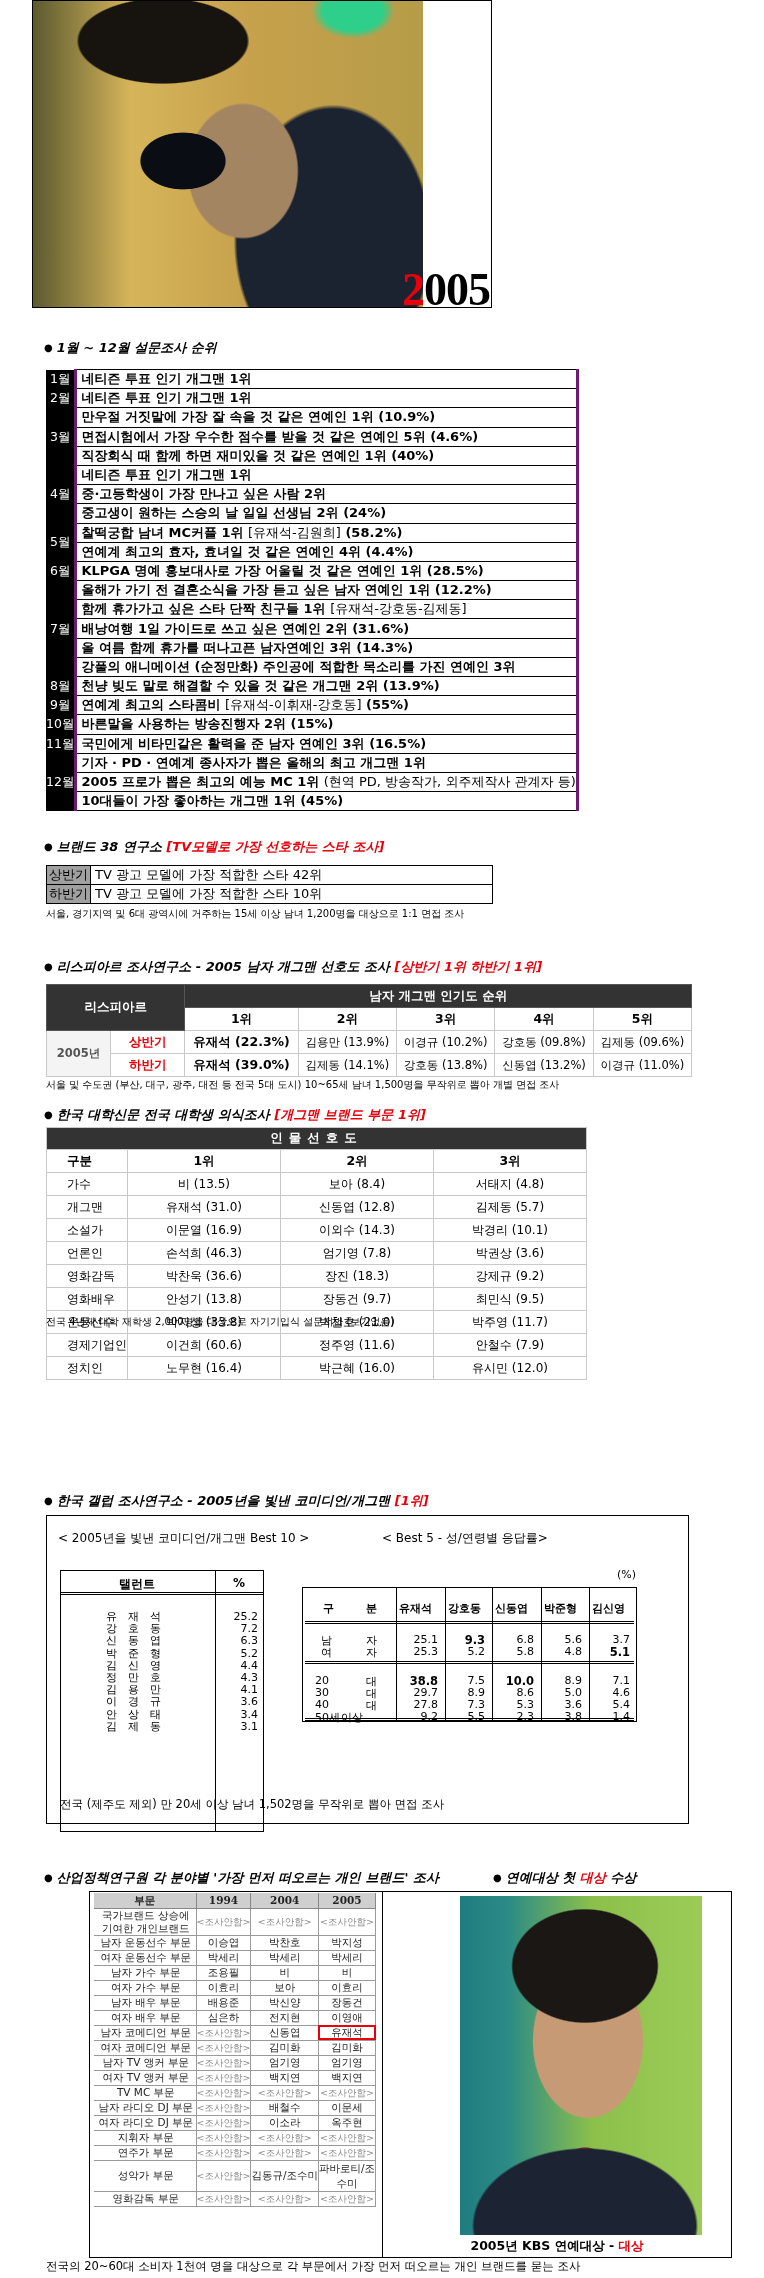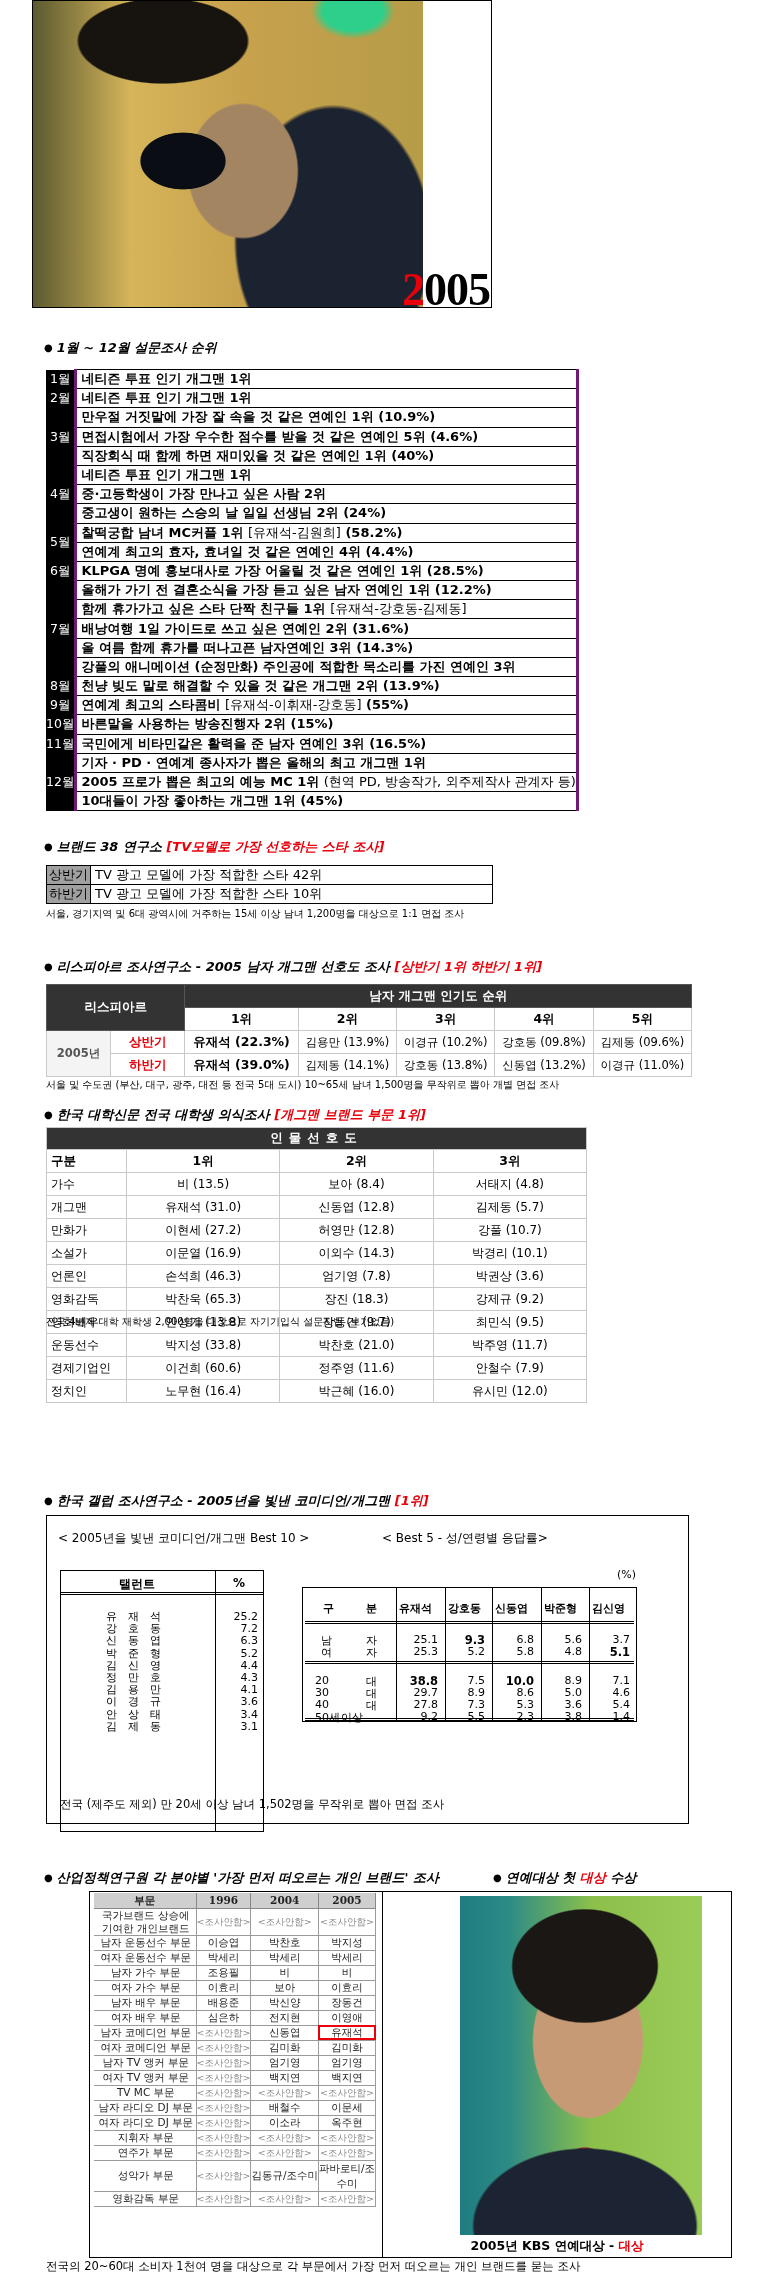--- a/index.html
+++ b/index.html
@@ -44,21 +44,21 @@
   #t3 .dark { background: #333; color: #fff; border-color: #555; font-weight: bold; font-size: 12.5px; }
   #t3 .yr { background: #f4f4f4; font-weight: bold; color: #555; }
   #t3 .half { color: #e8000b; font-weight: bold; font-size: 12.5px; }
   #t3 .bold { font-weight: bold; font-size: 12.5px; }
   #t3 .rk { font-weight: bold; font-size: 12.5px; }
 
   
   #t4 { left: 46px; top: 1127px; width: 541px; border-collapse: collapse; font-size: 12px; text-align: center; border: 1px solid #000; }
   #t4 td, #t4 th { border: 1px solid #c9c9c9; height: 23px; white-space: nowrap; font-weight: normal; }
   #t4 .dark { background: #333; color: #fff; font-weight: bold; font-size: 12.5px; letter-spacing: 6px; height: 22px; }
-  #t4 .cat { text-align: left; padding-left: 4px; width: 80px; }
+  #t4 .cat { text-align: left; padding-left: 20px; width: 80px; }
   #t4 .hdr { font-weight: bold; font-size: 12.5px; }
 
   
   #gallup { left: 46px; top: 1515px; width: 643px; height: 309px; border: 1px solid #000; }
   .g-sub { position: absolute; font-size: 12px; white-space: nowrap; }
   #g-best10 { position: absolute; left: 13px; top: 54px; width: 204px; height: 262px; border: 1px solid #000; }
   #g-best10 .hd { position: absolute; left: 0; top: 0; width: 100%; height: 24px; border-bottom: 3px double #000; font-size: 12px; font-weight: bold; }
   #g-best10 .vline { position: absolute; left: 154px; top: 0; bottom: 0; border-left: 1px solid #000; }
   #g-best10 .hd span { position: absolute; top: 5px; }
   .b10-row { position: absolute; left: 0; width: 100%; height: 12px; font-size: 11px; line-height: 12px; }
@@ -269,40 +269,34 @@
         <td class="">보아 (8.4)</td>
         <td class="">서태지 (4.8)</td>
       </tr>
       <tr>
         <td class="cat">개그맨</td>
         <td class="">유재석 (31.0)</td>
         <td class="">신동엽 (12.8)</td>
         <td class="">김제동 (5.7)</td>
       </tr>
       <tr>
-        <td class="cat">만화가</td>
-        <td class="">이현세 (27.2)</td>
-        <td class="">허영만 (12.8)</td>
-        <td class="">강풀 (10.7)</td>
-      </tr>
-      <tr>
         <td class="cat">소설가</td>
         <td class="">이문열 (16.9)</td>
         <td class="">이외수 (14.3)</td>
         <td class="">박경리 (10.1)</td>
       </tr>
       <tr>
         <td class="cat">언론인</td>
         <td class="">손석희 (46.3)</td>
         <td class="">엄기영 (7.8)</td>
         <td class="">박권상 (3.6)</td>
       </tr>
       <tr>
         <td class="cat">영화감독</td>
-        <td class="">박찬욱 (65.3)</td>
+        <td class="">박찬욱 (36.6)</td>
         <td class="">장진 (18.3)</td>
         <td class="">강제규 (9.2)</td>
       </tr>
       <tr>
         <td class="cat">영화배우</td>
         <td class="">안성기 (13.8)</td>
         <td class="">장동건 (9.7)</td>
         <td class="">최민식 (9.5)</td>
       </tr>
       <tr>
@@ -456,21 +450,21 @@
 <div class="sec-title" style="top:1869px; left:493px;">
   <span class="bullet">●</span><span>연예대상 첫</span>
   <span class="red">대상</span>
   <span>수상</span>
 </div>
 <div id="sec6-box" class="abs">
   <table id="t6">
       <tbody id="t6-body">
         <tr class="head">
           <td style="width:102px;">부문</td>
-          <td style="">1996</td>
+          <td style="">1994</td>
           <td style="">2004</td>
           <td style="">2005</td>
         </tr>
         <tr>
           <td class="p" style="height: 26px; white-space: normal;">국가브랜드 상승에 기여한 개인브랜드</td>
           <td class="gray" style="height: 26px;">&lt;조사안함&gt;</td>
           <td class="gray" style="height: 26px;">&lt;조사안함&gt;</td>
           <td class="gray" style="height: 26px;">&lt;조사안함&gt;</td>
         </tr>
         <tr>

